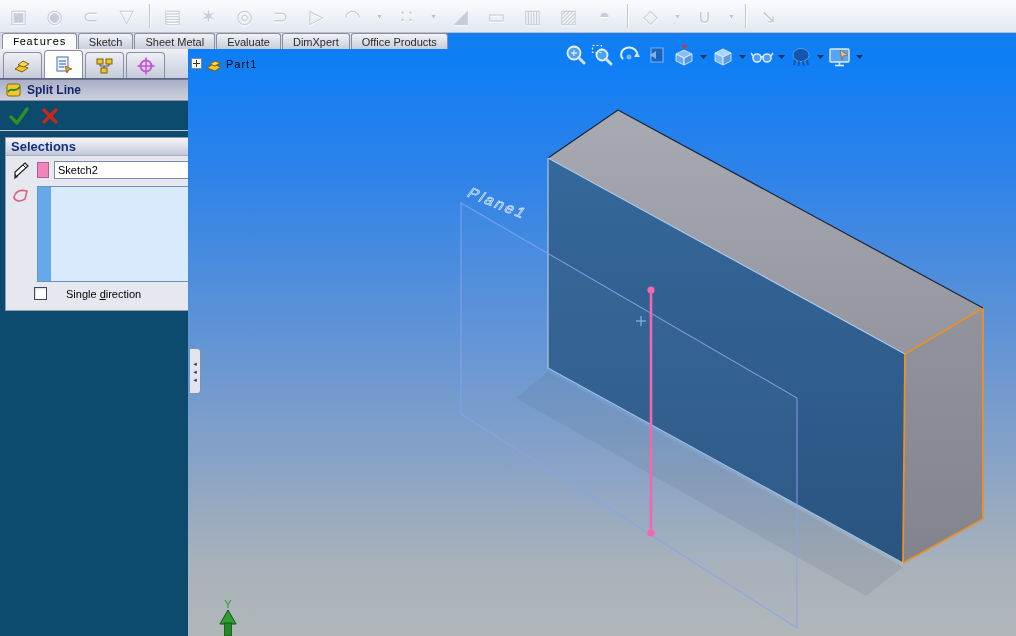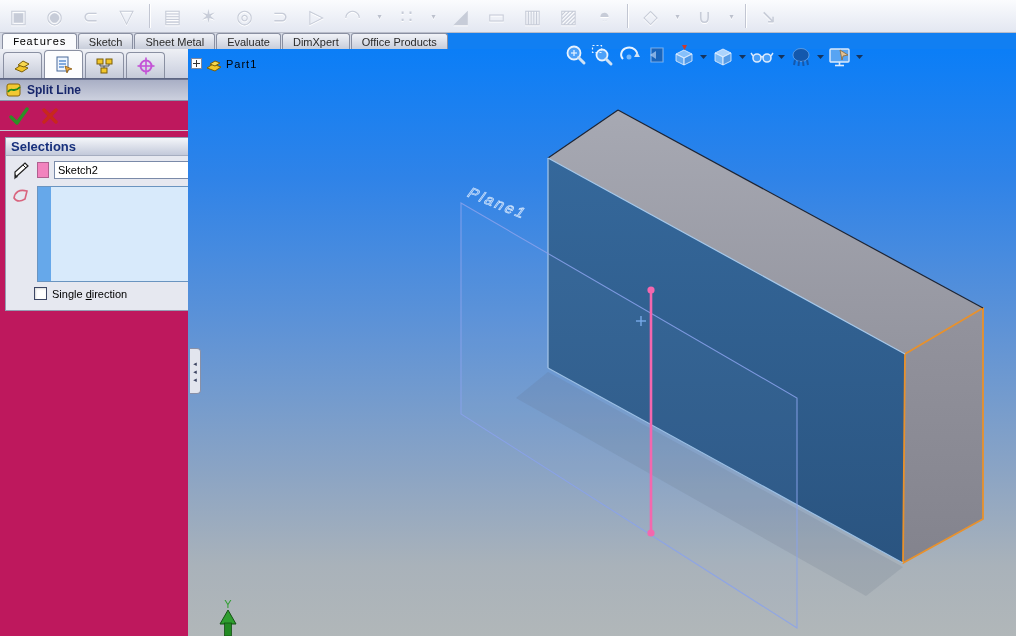--- a/index.html
+++ b/index.html
@@ -31,21 +31,21 @@
     border:1px solid #8archive;
     border:1px solid #8a90a2; border-bottom:none; border-radius:3px 3px 0 0;
     background:linear-gradient(#f1f3f8,#c8cdda);
     color:#2a2a2a; font-size:11px; line-height:14px; white-space:nowrap; cursor:default;
   }
   .ctab.active { background:#fafbfd; color:#000; font-weight:normal; position:relative; z-index:2;font-family:Liberation Mono, monospace; }
 
   
   #pm-panel {
     position:absolute; left:0; top:49px; width:224px; height:587px;
-    background:#be185d; border-right:2px solid #8a92ac;
+    background:#0c4a6e; border-right:2px solid #8a92ac;
   }
   #mgr-tabs {
     height:30px; background:linear-gradient(#eef0f5,#c9cede);
     display:flex; align-items:flex-end; padding-left:3px; gap:2px;
     border-bottom:1px solid #5d6582;
   }
   .mtab {
     width:39px; height:26px; border:1px solid #8a90a2; border-bottom:none;
     border-radius:4px 4px 0 0; background:linear-gradient(#eef0f6,#c5cad8);
     display:flex; align-items:center; justify-content:center;
@@ -74,21 +74,21 @@
   .swatch-pink { width:12px; height:16px; background:#f283be; border:1px solid #b06090; margin-top:1px; }
   #sketch-field {
     flex:1; height:18px; border:1px solid #7a8aa8; background:#fff;
     font-family:"Liberation Sans", sans-serif; font-size:11px; padding:0 3px; color:#000;
   }
   #faces-listbox { flex:1; height:96px; display:flex; border:1px solid #6a94c0; background:#d8eafb; }
   #faces-accent { width:13px; background:#66a8ea; }
   #faces-items { flex:1; padding:3px 4px; }
   .face-item { font-size:11px; color:#000; }
 
-  .chk-row { display:flex; align-items:center; gap:5px; padding:5px 0 0 28px; }
+  .chk-row { display:flex; align-items:center; gap:19px; padding:5px 0 0 28px; }
   .chk-box { width:13px; height:13px; background:#fff; border:1px solid #3c4664;
     box-shadow:inset 1px 1px 2px rgba(0,0,0,0.15); }
   .chk-label { font-size:11px; color:#000; }
   .accel { text-decoration:underline; }
   .chk-row.disabled .chk-box { border-color:#9aa0ae; background:#eceef2; box-shadow:none; }
   .chk-row.disabled .chk-label { color:#9aa0aa; }
   #sel-bottom-pad { height:10px; }
 
   
   #panel-collapse {

